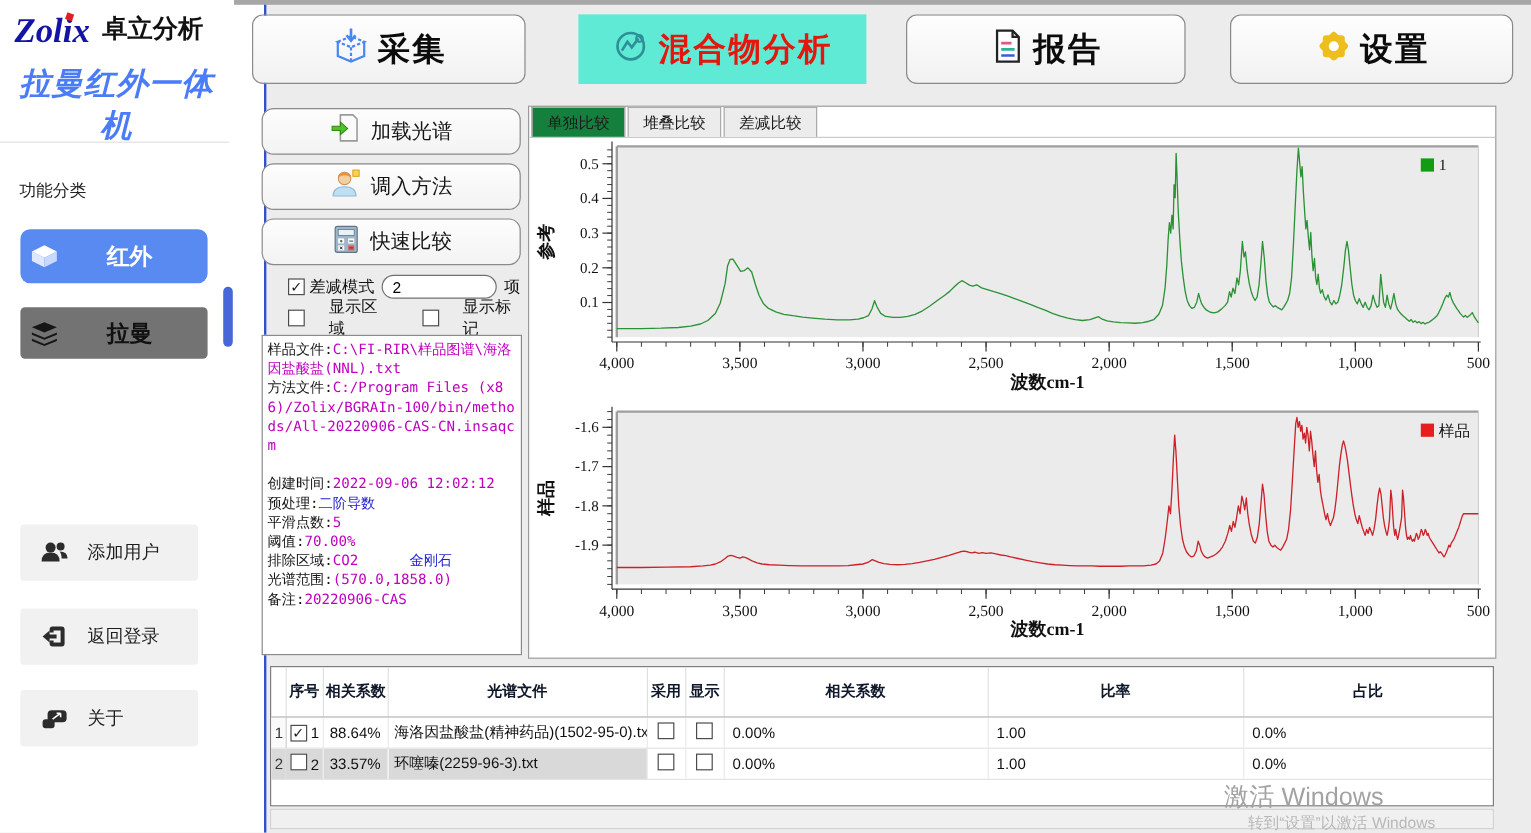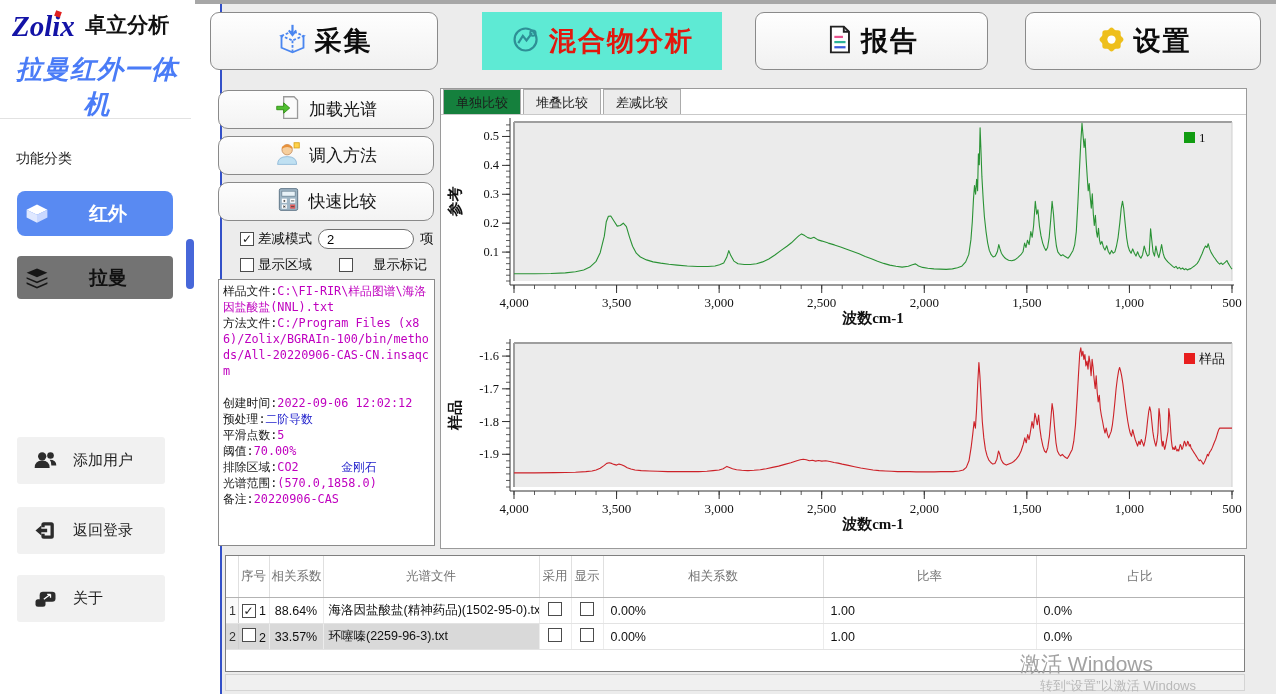--- a/index.html
+++ b/index.html
@@ -62,21 +62,21 @@
        margin-right:2px;cursor:pointer}
   .tab.active{background:#15803d;position:relative;top:0;font-weight:normal}
   .tabs-underline{position:absolute;left:0;top:25px;width:805px;height:1px;background:#c9c9c9}
   .chartbox{position:absolute;left:1px;width:803px}
   .cb0{top:27px;height:218px}
   .cb1{top:248px;height:212px}
 
   
   .table-wrap{position:absolute;left:225px;top:555px;width:1020px;height:117px;background:#fff;border:1px solid #7f7f7f;overflow:hidden}
   table{border-collapse:collapse;table-layout:fixed;width:1018px;font-size:12.5px}
-  th{font-weight:normal;height:23px;border-bottom:1px solid #b3b3b3;border-right:1px solid #e0e0e0;color:#737373;text-align:center;padding:12px 2px;overflow:hidden;white-space:nowrap}
+  th{font-weight:bold;height:23px;border-bottom:1px solid #b3b3b3;border-right:1px solid #e0e0e0;color:#0f172a;text-align:center;padding:12px 2px;overflow:hidden;white-space:nowrap}
   td{height:26px;border-bottom:1px solid #e3e3e3;border-right:1px solid #ececec;padding:0 3px;overflow:hidden;white-space:nowrap;color:#101010}
   td.rowhdr{text-align:center;color:#333;background:#fafafa;border-right:1px solid #d0d0d0}
   td.c{text-align:center}
   td.file{padding-left:5px}
   td.v{padding-left:7px}
   td.chkc{text-align:center}
   tr.sel td.g{background:#d9d9d9}
   .hscroll{position:absolute;left:225px;top:674px;width:1020px;height:17px;background:#f0f0f0;border:1px solid #d4d4d4}
 
   
@@ -240,21 +240,21 @@
     </div>
 
     <div class="chkrow" style="top:138px">
       <span class="cb on" style="margin-left:22px" id="cb-sub">✓</span>
       <span style="margin-left:4px">差减模式</span>
       <input class="spin" style="margin-left: 6px;" id="sub-count" value="2">
       <span style="margin-left:6px">项</span>
     </div>
     <div class="chkrow" style="top:164px">
       <span class="cb" style="margin-left:22px"></span>
-      <span style="margin-left:4px">显示区域</span>
+      <span style="margin-left:20px">显示区域</span>
       <span class="cb" style="margin-left:27px"></span>
       <span style="margin-left:20px">显示标记</span>
     </div>
 
     <div class="infobox" id="info-box">
         <div class="info-line"><span class="lab">样品文件:</span><span class="val">C:\FI-RIR\样品图谱\海洛因盐酸盐(NNL).txt</span></div>
         <div class="info-line"><span class="lab">方法文件:</span><span class="val">C:/Program Files (x86)/Zolix/BGRAIn-100/bin/methods/All-20220906-CAS-CN.insaqcm</span></div>
         <div class="info-line">&nbsp;</div>
         <div class="info-line"><span class="lab">创建时间:</span><span class="val">2022-09-06 12:02:12</span></div>
         <div class="info-line"><span class="lab">预处理:</span><span class="blu">二阶导数</span></div>

